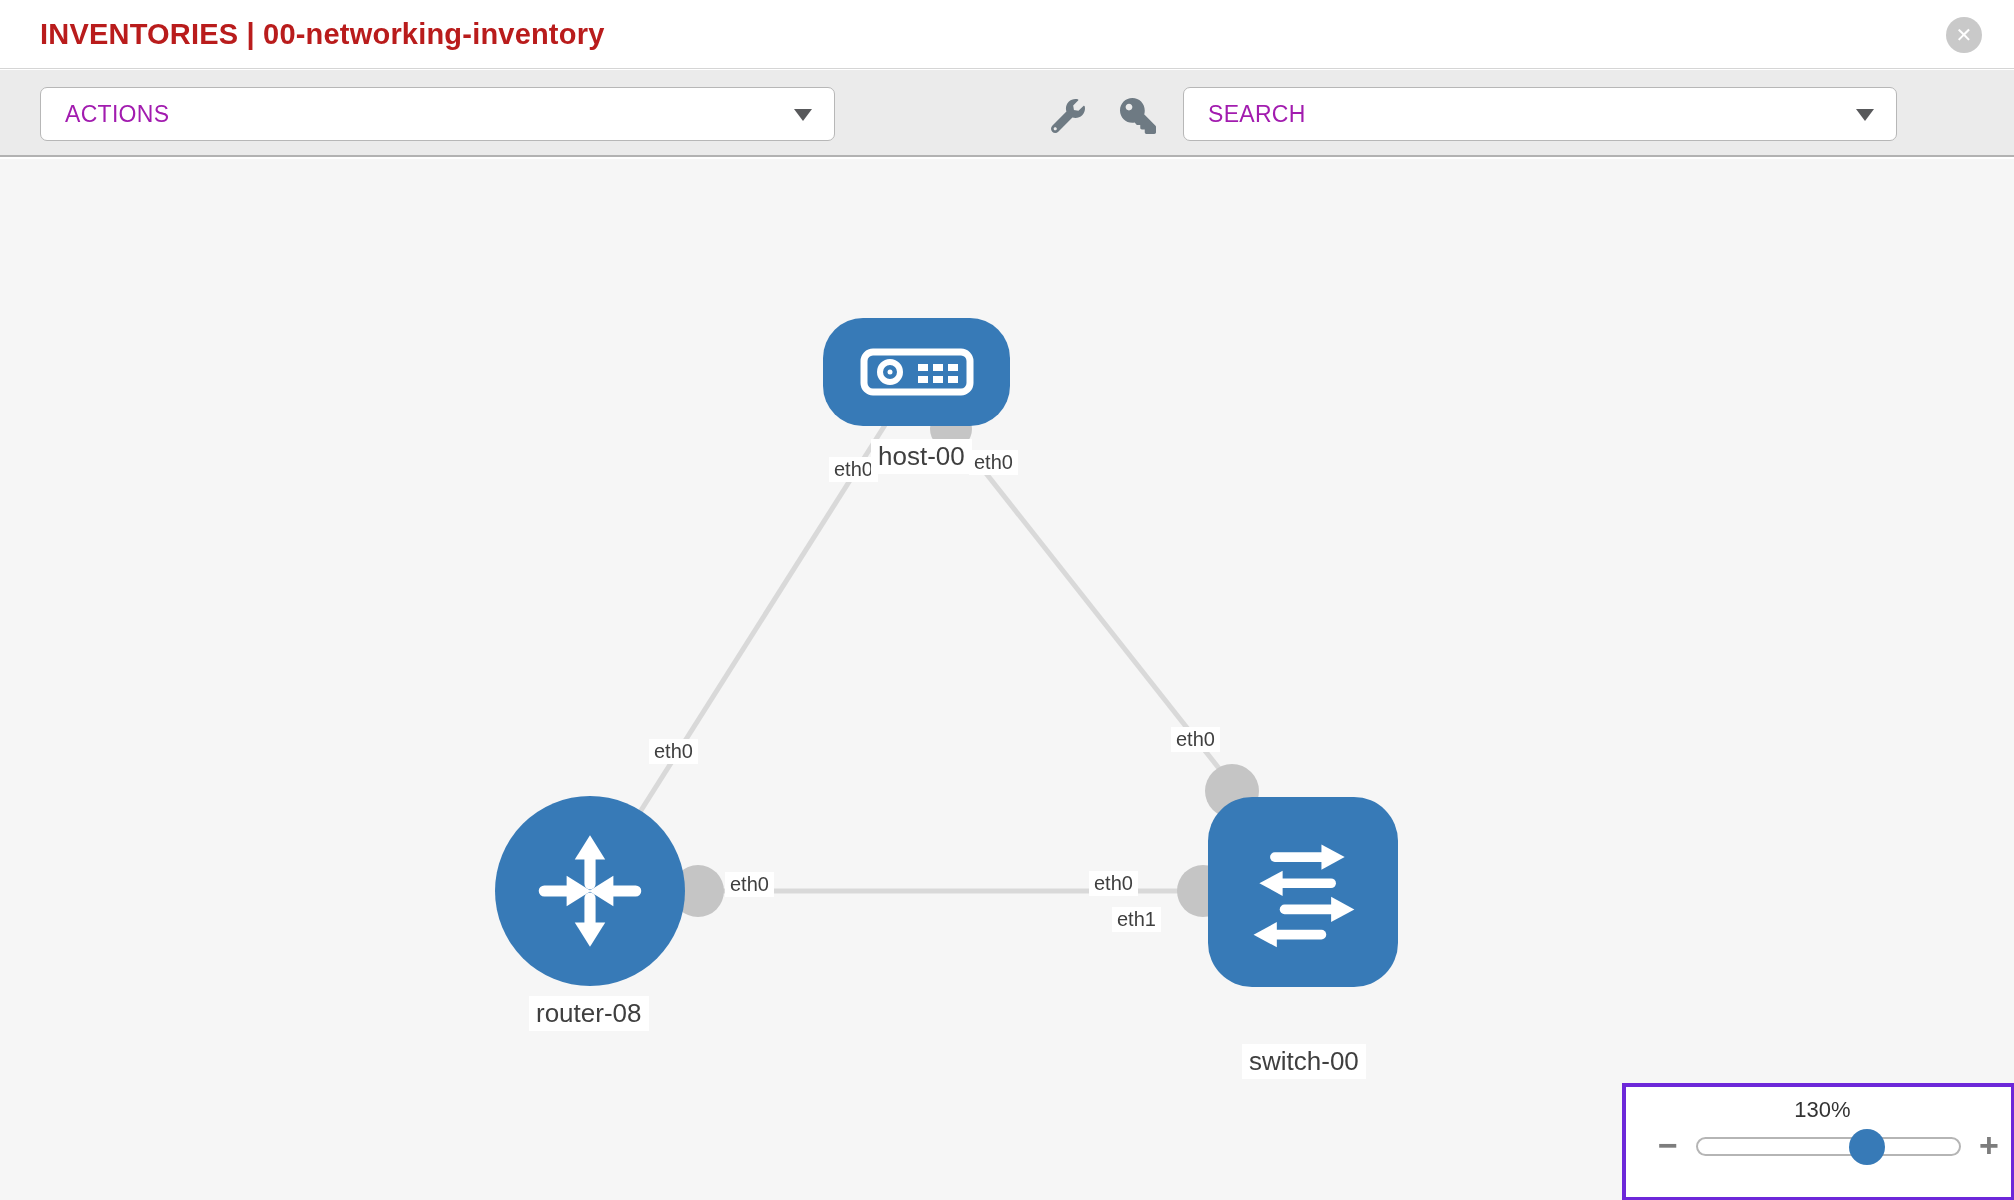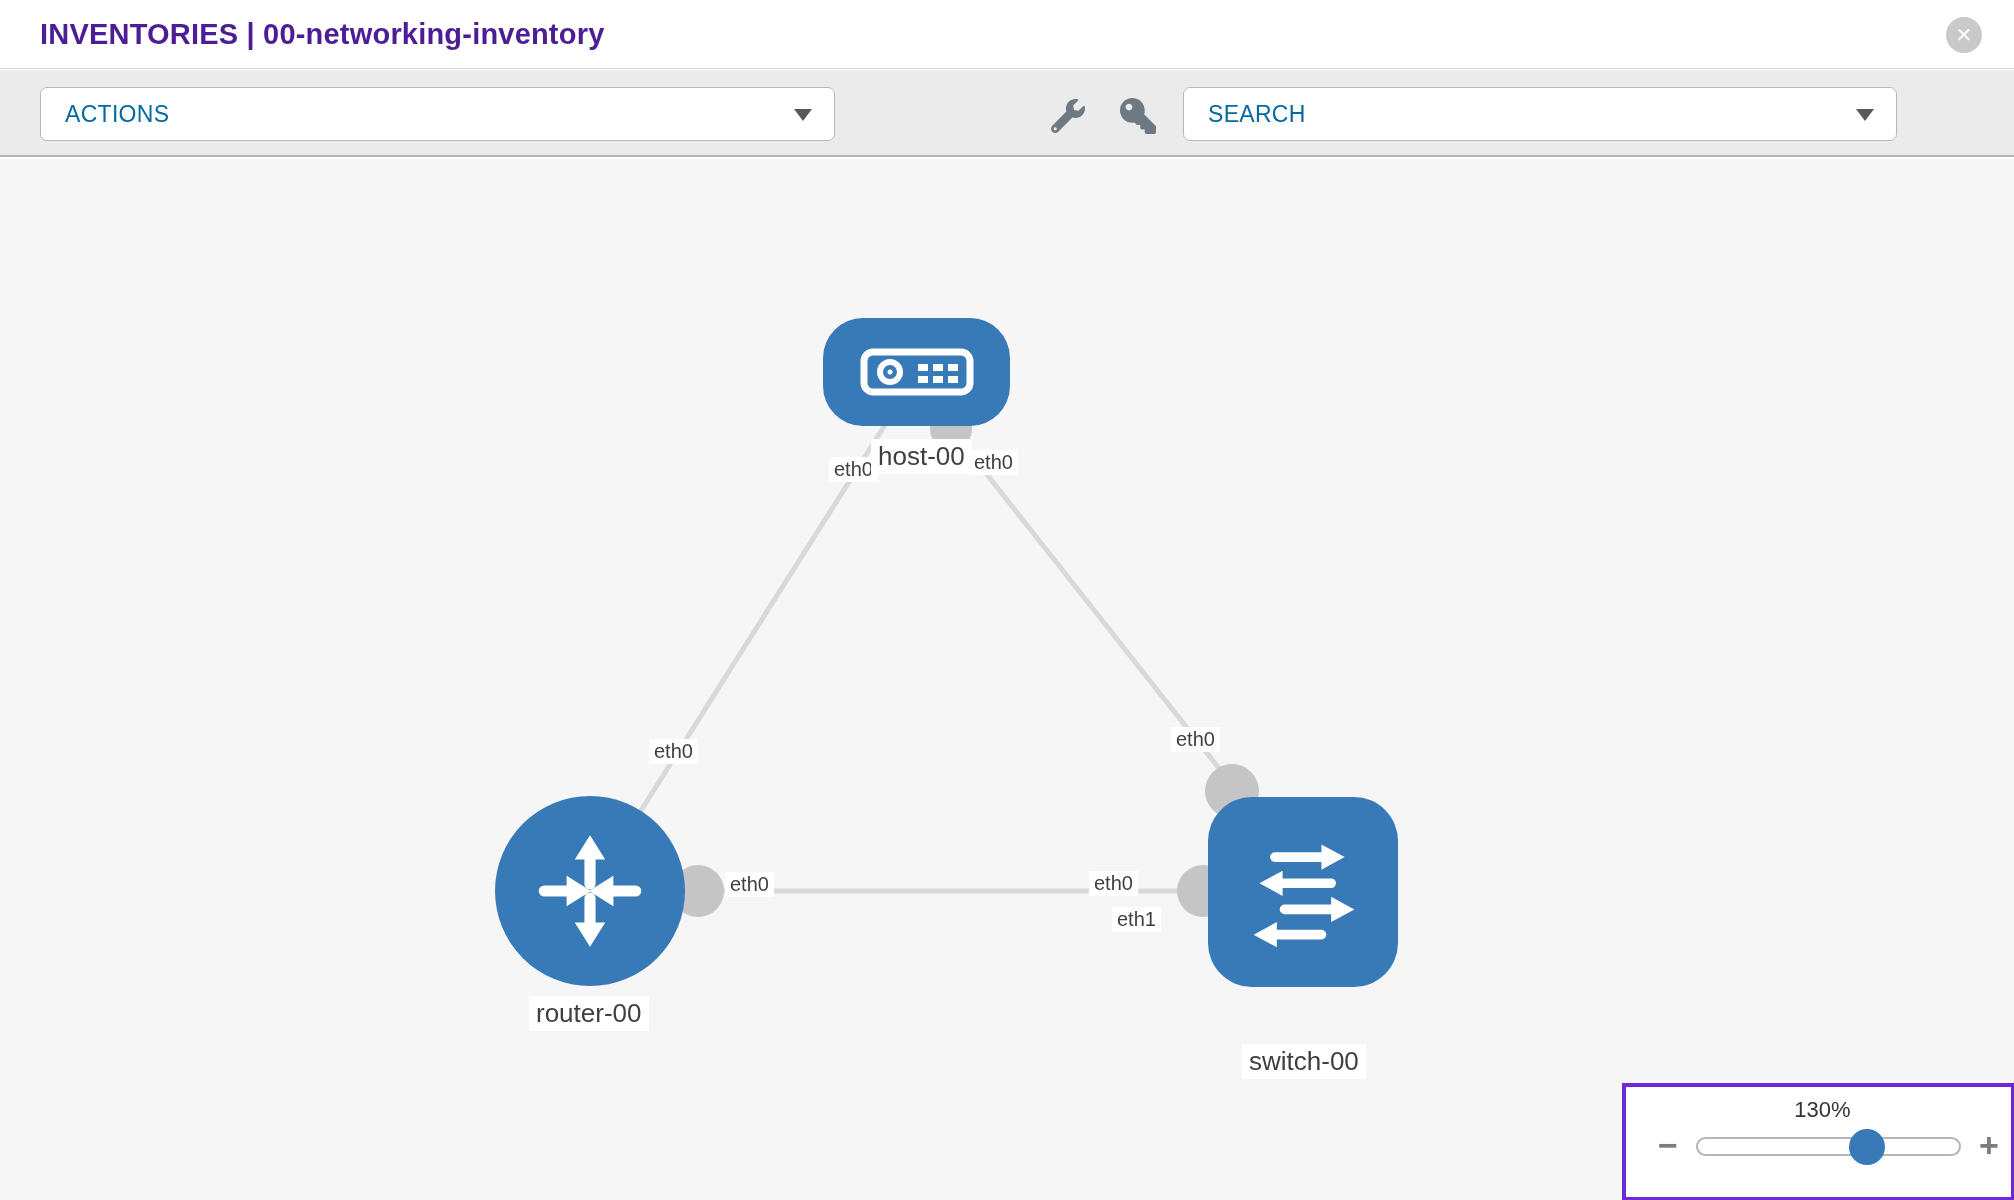--- a/index.html
+++ b/index.html
@@ -4,32 +4,32 @@
 <style>
   * { margin:0; padding:0; box-sizing:border-box; }
   html,body { width:2014px; height:1200px; overflow:hidden; background:#fff;
               font-family:"Liberation Sans","DejaVu Sans",sans-serif; }
   .app { position:relative; width:2014px; height:1200px; }
 
   
   .header { position:absolute; left:0; top:0; width:2014px; height:69px;
             background:#ffffff; border-bottom:1px solid #d5d5d5; }
   .header-title { position:absolute; left:40px; top:0; height:69px; display:flex; align-items:center;
-                  font-size:29px; font-weight:bold; color:#4c1d95; letter-spacing:0.2px; }
+                  font-size:29px; font-weight:bold; color:#b91c1c; letter-spacing:0.2px; }
   .close-btn { position:absolute; left:1946px; top:17px; width:36px; height:36px; border-radius:50%;
                background:#c9c9c9; display:flex; align-items:center; justify-content:center;
                cursor:pointer; }
   .close-btn span { color:#ffffff; font-size:20px; font-weight:bold; line-height:1; }
 
   
   .toolbar { position:absolute; left:0; top:70px; width:2014px; height:87px;
              background:#ebebeb; border-bottom:2px solid #b2b2b2; }
   .select-box { position:absolute; top:17px; height:54px; background:#ffffff;
                 border:1px solid #b7b7b7; border-radius:7px; display:flex; align-items:center; }
-  .select-box .ph { margin-left:24px; font-size:23px; color:#0369a1; letter-spacing:0.3px; }
+  .select-box .ph { margin-left:24px; font-size:23px; color:#a21caf; letter-spacing:0.3px; }
   .caret { position:absolute; right:22px; top:50%; margin-top:-5px; width:0; height:0;
            border-left:9px solid transparent; border-right:9px solid transparent;
            border-top:12px solid #58595b; }
   .actions-box { left:40px; width:795px; }
   .search-box { left:1183px; width:714px; }
   .tool-icon { position:absolute; top:24px; width:44px; height:44px; display:flex;
                align-items:center; justify-content:center; cursor:pointer; }
   .tool-icon svg { fill:#6e7a83; }
   .wrench-btn { left:1046px; }
   .key-btn { left:1116px; }
@@ -161,21 +161,21 @@
 
     <div class="chip if-label" style="left:829px; top:298px;">eth0</div>
     <div class="chip if-label" style="left:969px; top:291px;">eth0</div>
     <div class="chip if-label" style="left:649px; top:580px;">eth0</div>
     <div class="chip if-label" style="left:1171px; top:568px;">eth0</div>
     <div class="chip if-label" style="left:725px; top:713px;">eth0</div>
     <div class="chip if-label" style="left:1089px; top:712px;">eth0</div>
     <div class="chip if-label" style="left:1112px; top:712px;margin-top:36px;">eth1</div>
 
     <div class="chip node-label" style="left:871px; top:280px;text-align:right;">host-00</div>
-    <div class="chip node-label" style="left:529px; top:837px;">router-00</div>
+    <div class="chip node-label" style="left:529px; top:837px;">router-08</div>
     <div class="chip node-label" style="left:1242px; top:837px;margin-top:48px;">switch-00</div>
   </div>
 
   <div class="zoom-panel">
     <div class="zoom-level">130%</div>
     <div class="zoom-minus">
       <span>−</span>
     </div>
     <div class="zoom-track"></div>
     <div class="zoom-thumb"></div>

